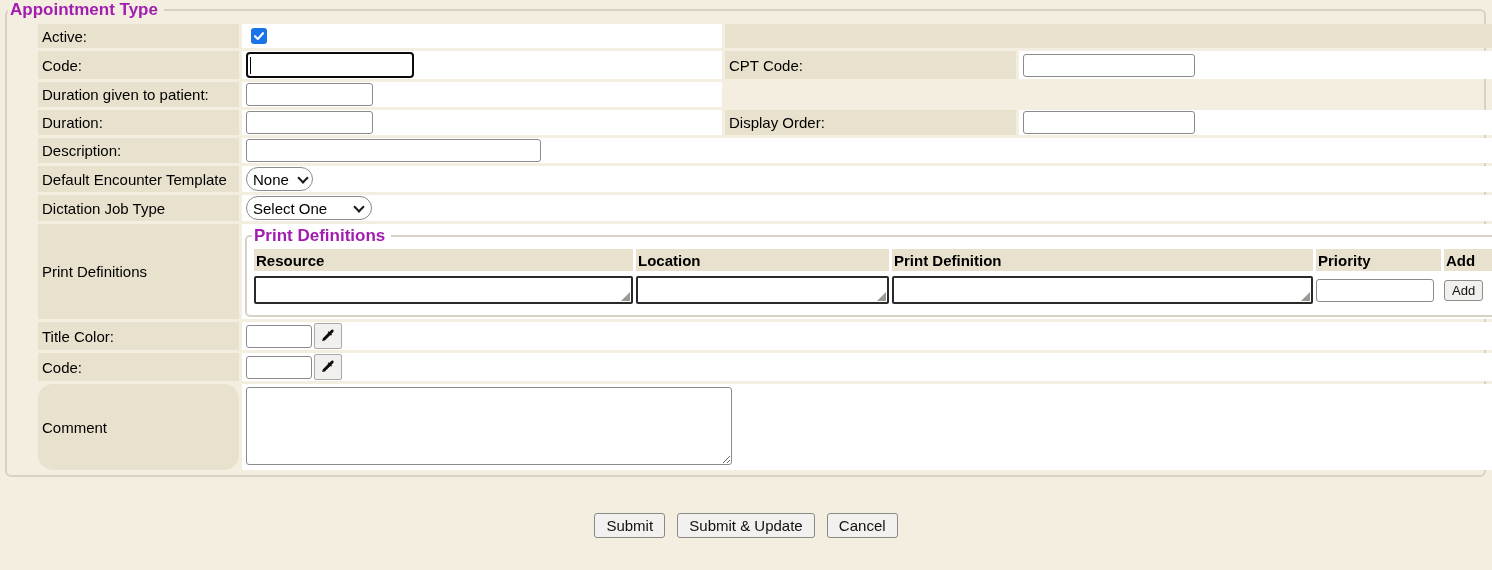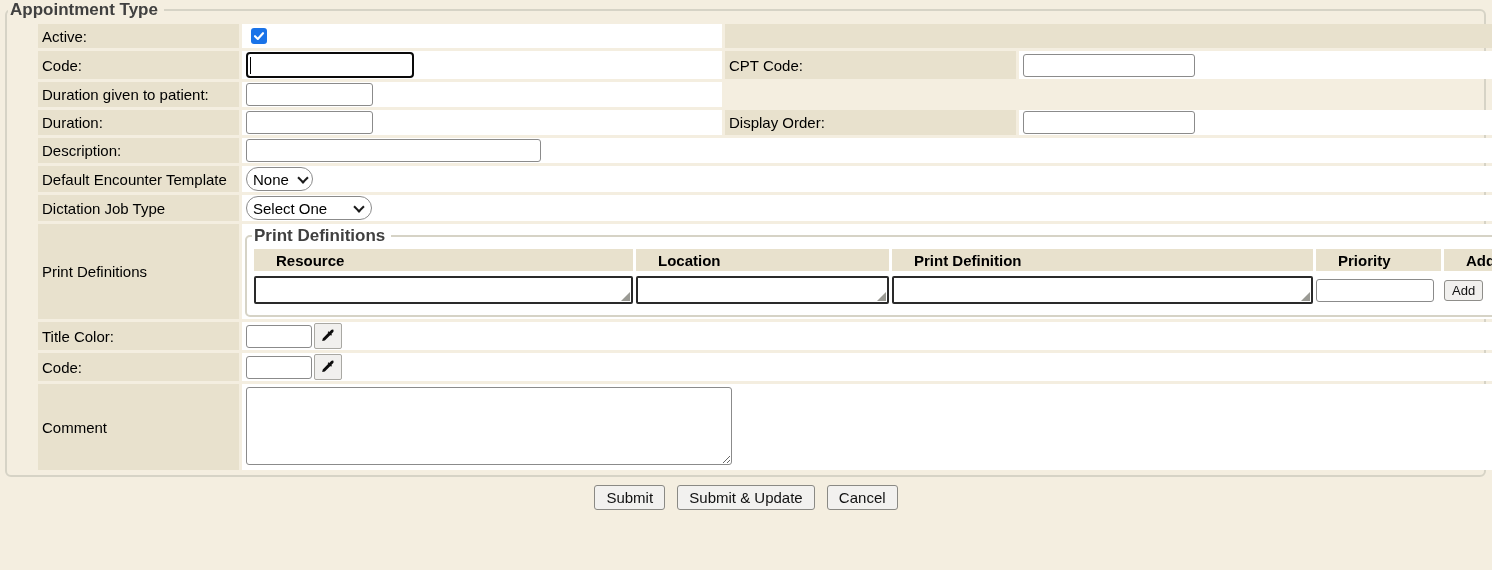--- a/index.html
+++ b/index.html
@@ -9,21 +9,21 @@
     background:#f4eee0;
     font-family:"Liberation Sans", sans-serif;
     font-size:15px; color:#000;
   }
   
   fieldset.main {
     margin:0 6px 0 5px; padding:1px 0 2px 0;
     border:2px solid #d6d3c6; border-radius:6px;
   }
   fieldset.main > legend, fieldset.pd > legend {
-    font-weight:bold; font-size:17px; color:#404040;
+    font-weight:bold; font-size:17px; color:#a21caf;
     padding:0 6px 0 2px; margin-left:1px;
   }
   
   table.form {
     width:100%; border-collapse:separate; border-spacing:3px;
     table-layout:fixed;
     margin-left:28px;
   }
   col.c1{width:201px;} col.c2{width:480px;} col.c3{width:291px;}
   td { height:24px; padding:1px 4px; vertical-align:middle; }
@@ -73,37 +73,37 @@
     border:1px solid #8b8b8b; border-radius:3px; padding:2px 4px;
   }
   
   td.pd-cell { padding:2px 3px; }
   fieldset.pd {
     margin:0; padding:0 4px 6px 4px;
     border:2px solid #d6d3c6; border-radius:5px; background:#fff;
   }
   table.pdt { width:100%; border-collapse:separate; border-spacing:3px; table-layout:fixed; }
   col.p1{width:379px;} col.p2{width:253px;} col.p3{width:421px;} col.p4{width:125px;}
-  td.pd-h { background:#e8e1cd; font-weight:bold; height:22px; padding:1px 22px; }
+  td.pd-h { background:#e8e1cd; font-weight:bold; height:22px; padding:1px 2px; }
   td.pd-w { height:32px; padding:0; vertical-align:middle; }
   .darkbox {
     position:relative; height:28px; width:100%;
     background:#fff; border:2px solid #2a2a2a; border-radius:2px;
   }
   .darkbox .grip {
     position:absolute; right:1px; bottom:1px; width:0; height:0;
     border-left:9px solid transparent; border-bottom:9px solid #9a9a94;
   }
   button.small {
     font:13px "Liberation Sans", sans-serif;
     background:#f1f0ee; border:1px solid #8f8e8a; border-radius:3px;
     padding:2px 7px; color:#111; cursor:pointer;
   }
   
-  .btnbar { text-align:center; margin-top:8px; }
+  .btnbar { text-align:center; margin-top:36px; }
   button.big {
     font:15px "Liberation Sans", sans-serif;
     background:#f2f1ef; border:1px solid #8a8984; border-radius:3px;
     padding:3px 11px; margin:0 4px; color:#111; cursor:pointer;
   }
 </style>
 </head>
 <body>
 
 <fieldset class="main">
@@ -262,21 +262,21 @@
           <div class="btn-dropper">
             <svg width="16" height="16" viewBox="0 0 24 24">
                   <path fill="#0d0d0d" d="M20.7 3.3a3 3 0 0 0-4.25 0l-2.6 2.6-1.05-1.05-1.4 1.4 1.05 1.05-8.3 8.3-.85 3.95 3.95-.85 8.3-8.3 1.05 1.05 1.4-1.4-1.05-1.05 2.6-2.6a3 3 0 0 0 0-4.25z"></path>
                 </svg>
           </div>
         </div>
       </td>
     </tr>
 
     <tr>
-      <td class="lbl" style="height:86px;">Comment</td>
+      <td class="lbl" style="height:86px;border-radius:15px;">Comment</td>
       <td class="wht" colspan="3" style="height:86px;">
         <textarea class="comment" style=""></textarea>
       </td>
     </tr>
   </tbody>
     </table>
 </fieldset>
 
 <div class="btnbar">
   <button class="big">Submit</button>

